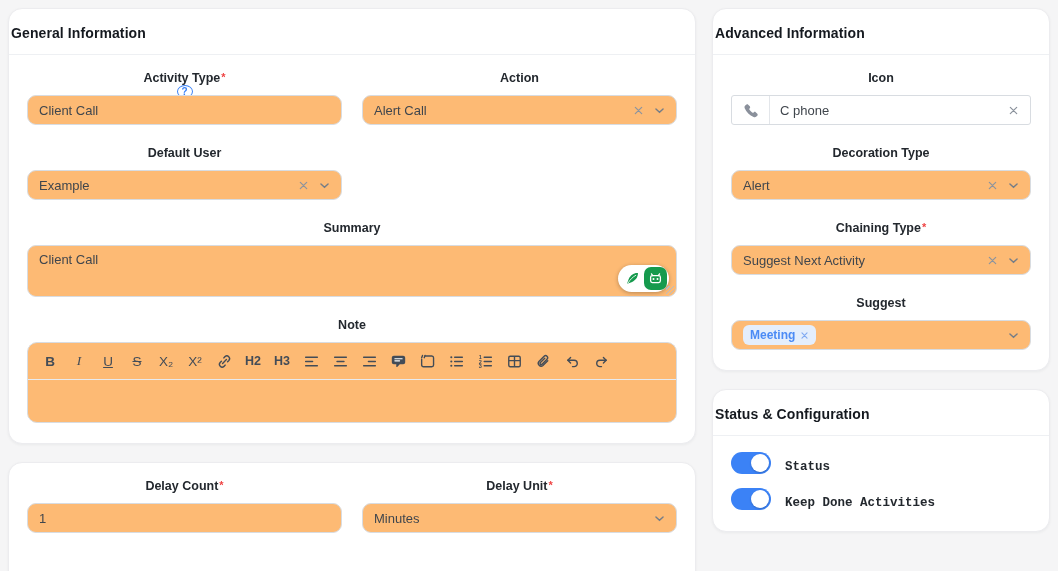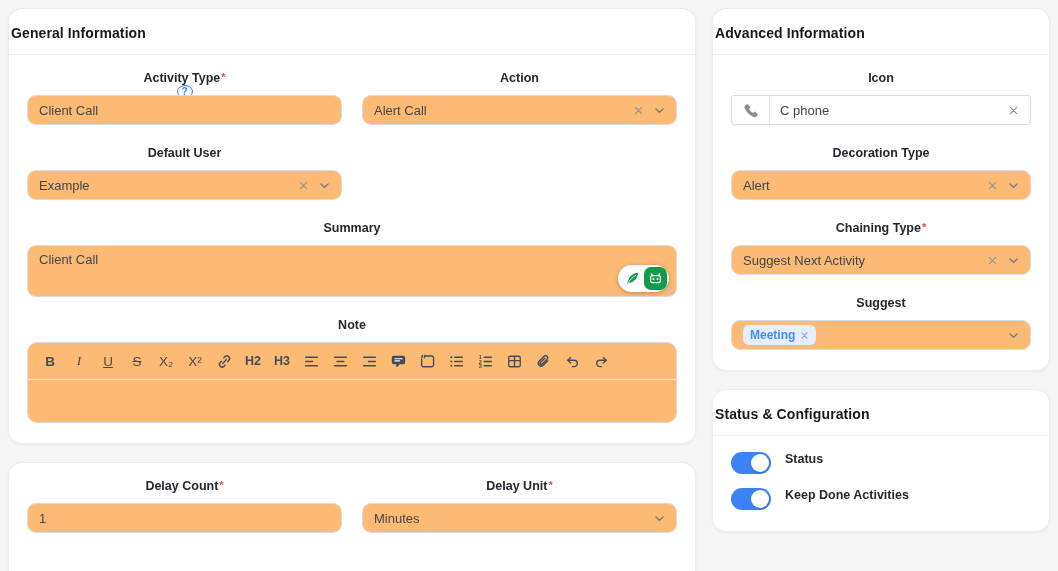--- a/index.html
+++ b/index.html
@@ -70,21 +70,21 @@
   .tb-italic { font-style:italic; font-family:"Liberation Serif", serif; }
   .tb-underline { text-decoration:underline; }
   .tb-strikethrough { text-decoration:line-through; }
   .tb-heading-2, .tb-heading-3 { font-size:12.5px; font-weight:600; }
   .editor-content { height:42px; }
 
   .tag { display:inline-flex; align-items:center; gap:5px; background:var(--tagbg,#e4eefc);
     border-radius:6px; padding:3px 7px; font-size:12px; font-weight:700; color:var(--tagfg,#4b8bf5); }
   .tag svg { width:9px; height:9px; }
 
-  .toggle-row { display:flex; align-items:flex-start; gap:14px; margin-bottom:14px; }
+  .toggle-row { display:flex; align-items:flex-end; gap:14px; margin-bottom:14px;font-family:Liberation Mono, monospace; }
   .toggle-row:last-child { margin-bottom:3px; }
   .toggle { width:40px; height:22px; border-radius:11px; background:#cfd4da; position:relative; cursor:pointer; flex:none; }
   .toggle.on { background:var(--accent,#3b82f6); }
   .toggle::after { content:''; position:absolute; top:2px; left:2px; width:18px; height:18px;
     border-radius:50%; background:#fff; box-shadow:0 1px 2px rgba(0,0,0,.2); transition:left .1s; }
   .toggle.on::after { left:20px; }
   .toggle-label { font-size:12.5px; font-weight:600; color:#23282e; }
 
   .mb18 { margin-bottom:18px; }
   .delay-card { min-height:200px; }

